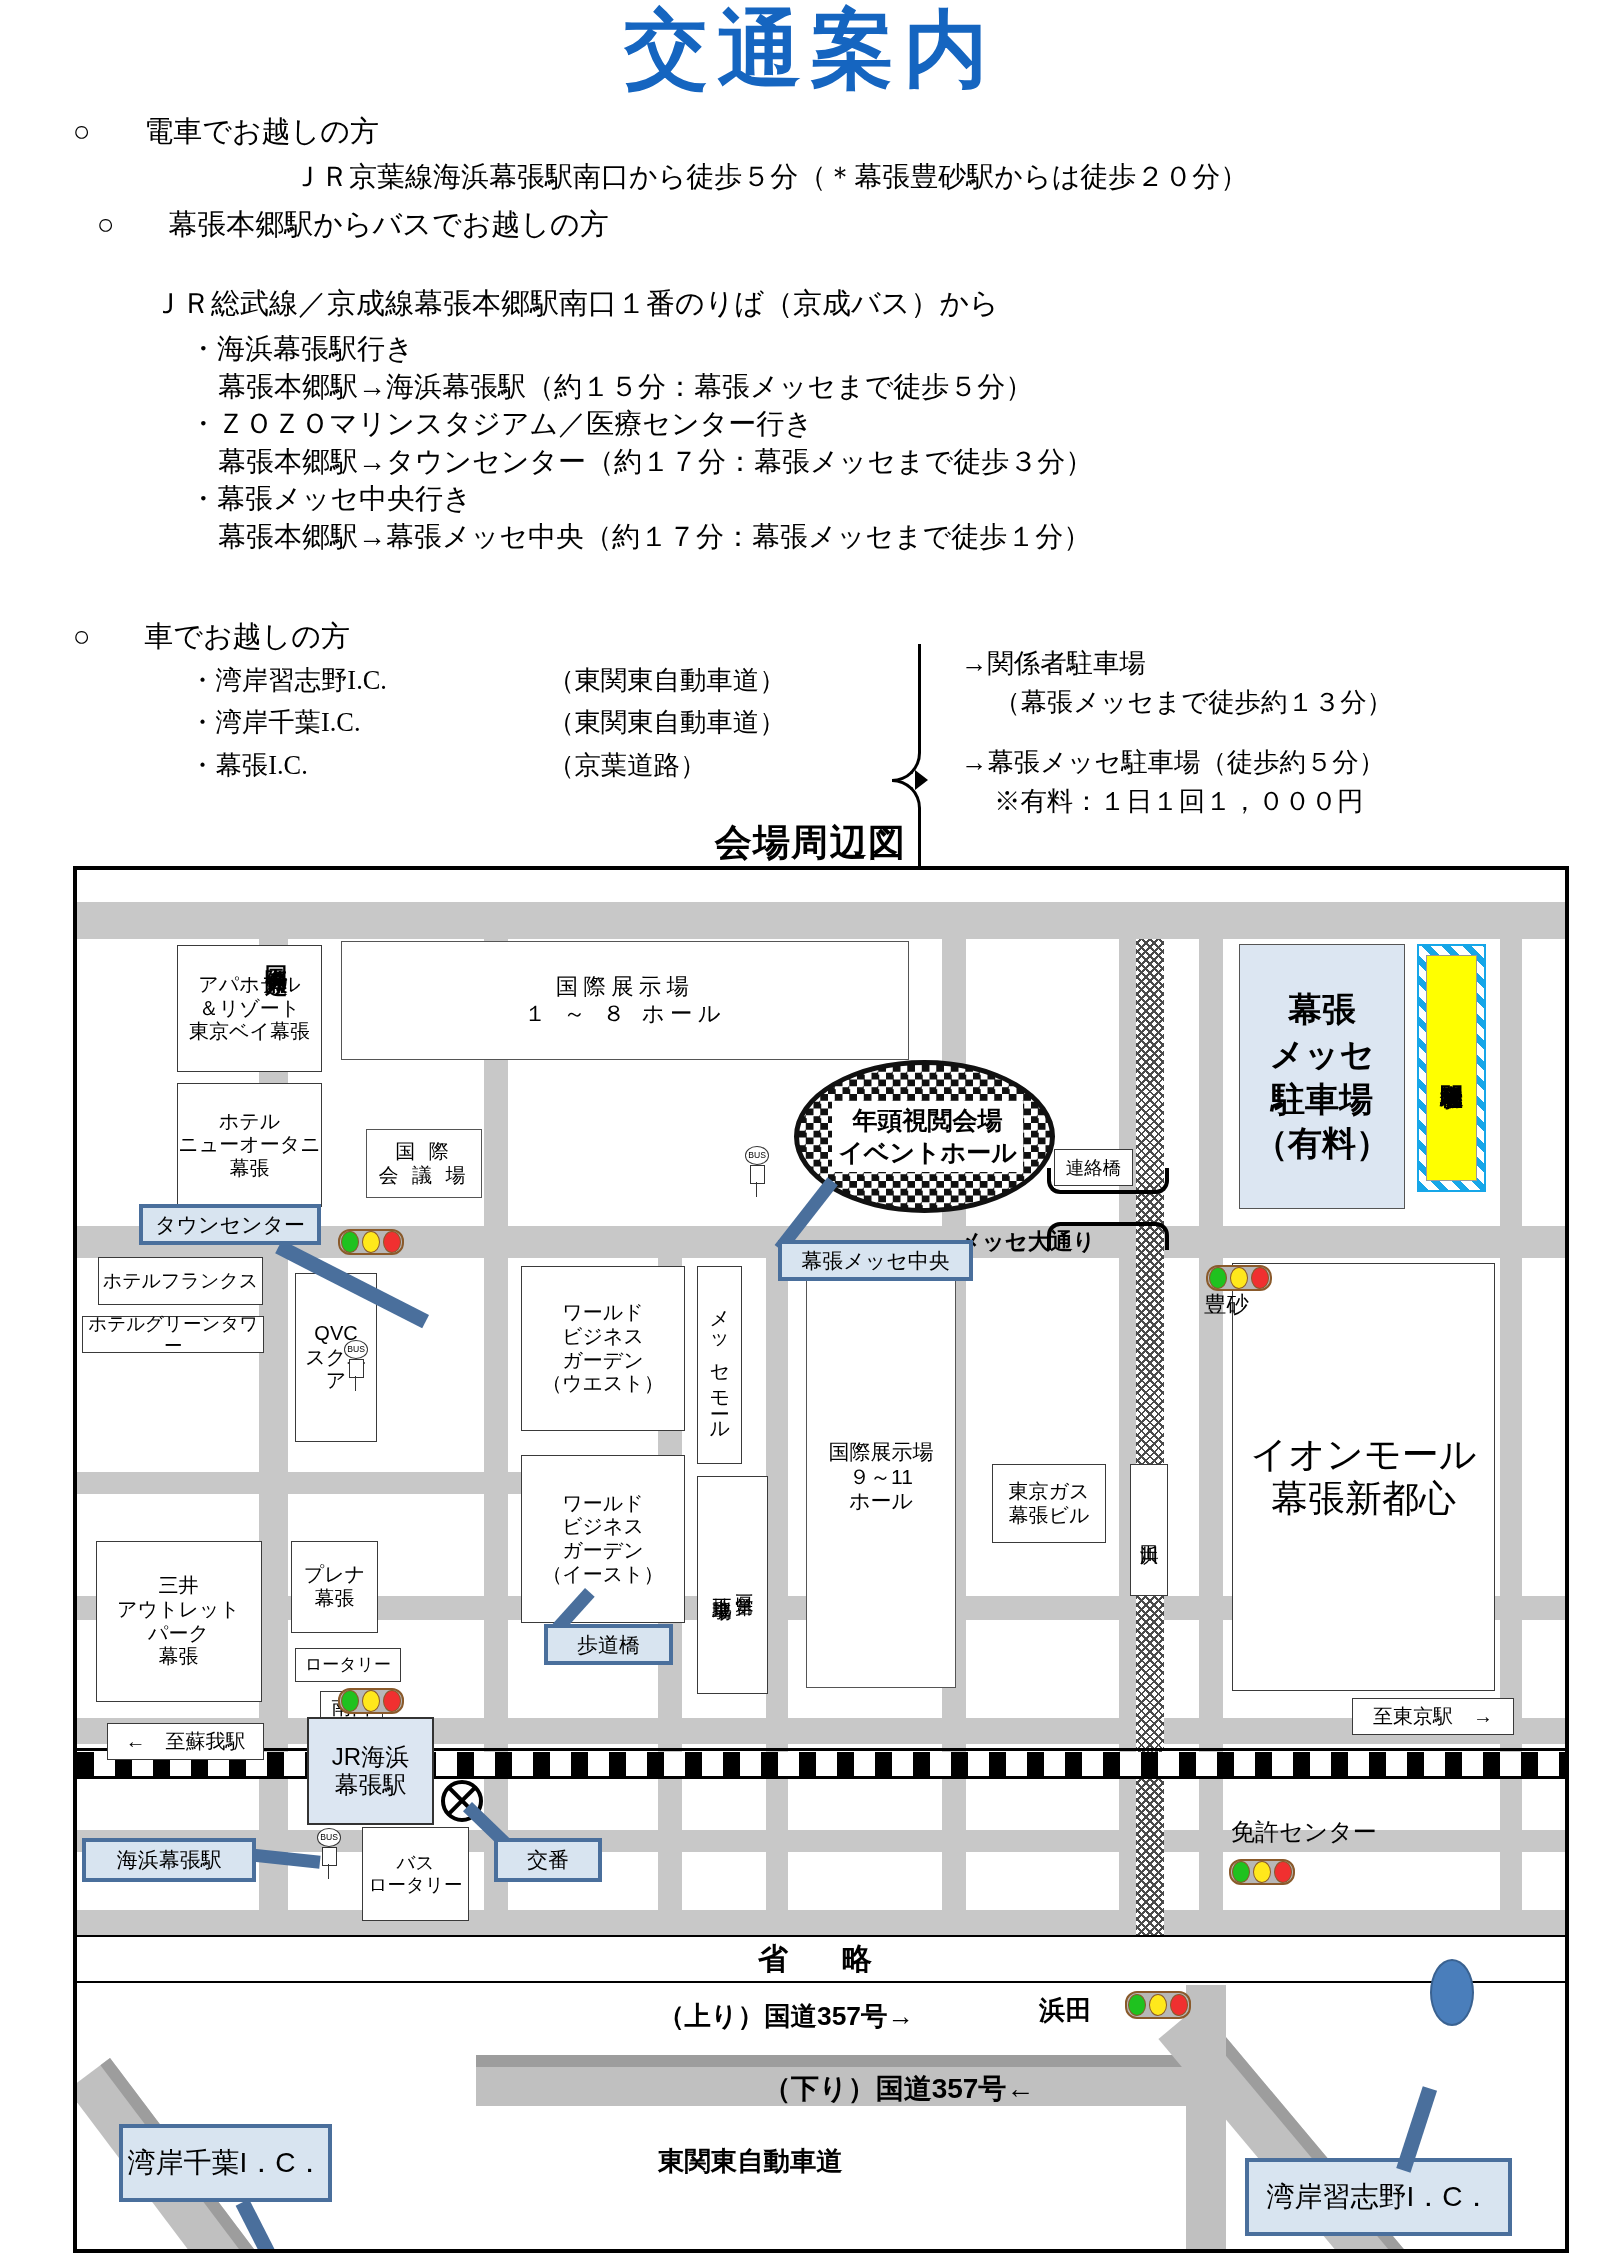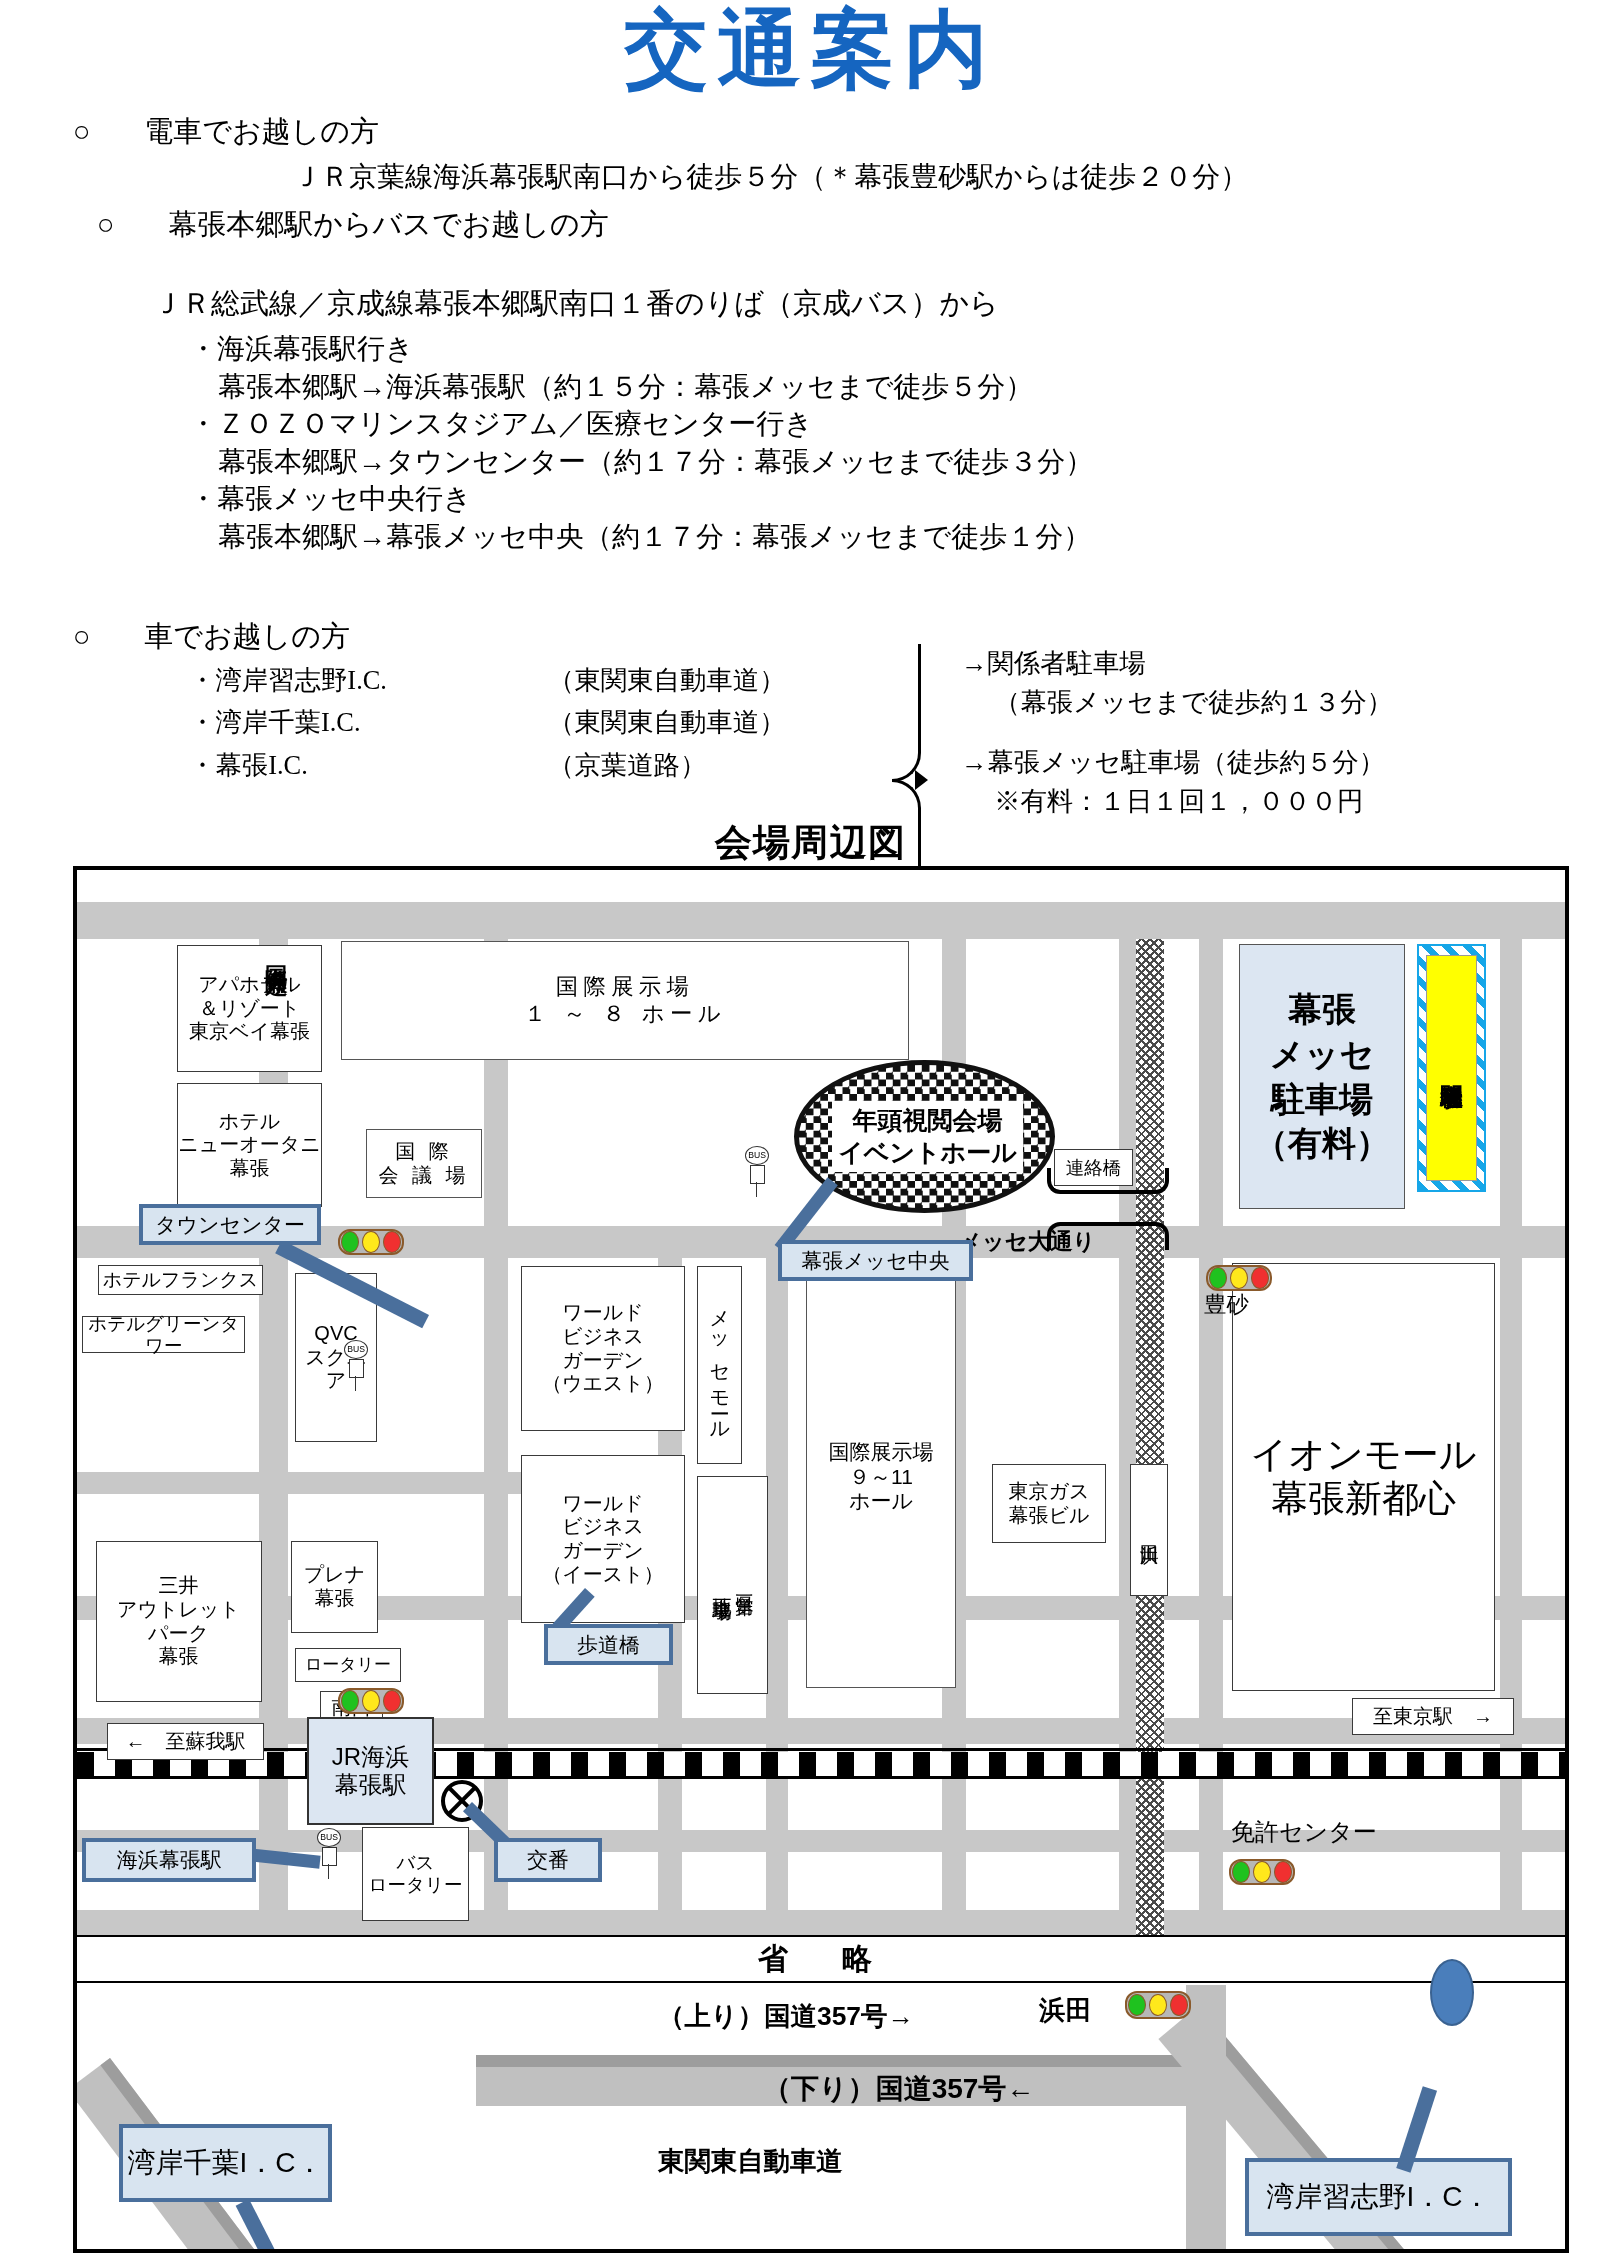--- a/index.html
+++ b/index.html
@@ -252,24 +252,24 @@
   <div class="bldg" style="left:100px; top:75px; width:145px; height:127px; font-size:20px;">
     <span style="white-space:pre-line">アパホテル
 ＆リゾート
 東京ベイ幕張</span>
   </div>
   <div class="bldg" style="left:100px; top:213px; width:145px; height:124px; font-size:20px;">
     <span style="white-space:pre-line">ホテル
 ニューオータニ
 幕張</span>
   </div>
-  <div class="bldg" style="left:21px;  top:395px; width:165px; height:30px; font-size:19px;">
+  <div class="bldg" style="left:21px;  top:387px; width:165px; height:48px; font-size:19px;">
     <span>ホテルフランクス</span>
   </div>
-  <div class="bldg" style="left:5.3px;   top:446px; width:163px; height:37px; font-size:18.5px;">
+  <div class="bldg" style="left:5.3px;   top:446px; width:182px; height:37px; font-size:18.5px;">
     <span>ホテルグリーンタワー</span>
   </div>
   <div class="bldg" style="left:218px; top:403px; width:82px; height:169px; font-size:20px;">
     <span style="white-space:pre-line">QVC
 スクエア</span>
   </div>
   <div class="bldg" style="left:18.5px;  top:671px; width:166px; height:161px; font-size:20px;">
     <span style="white-space:pre-line">三井
 アウトレット
 パーク

